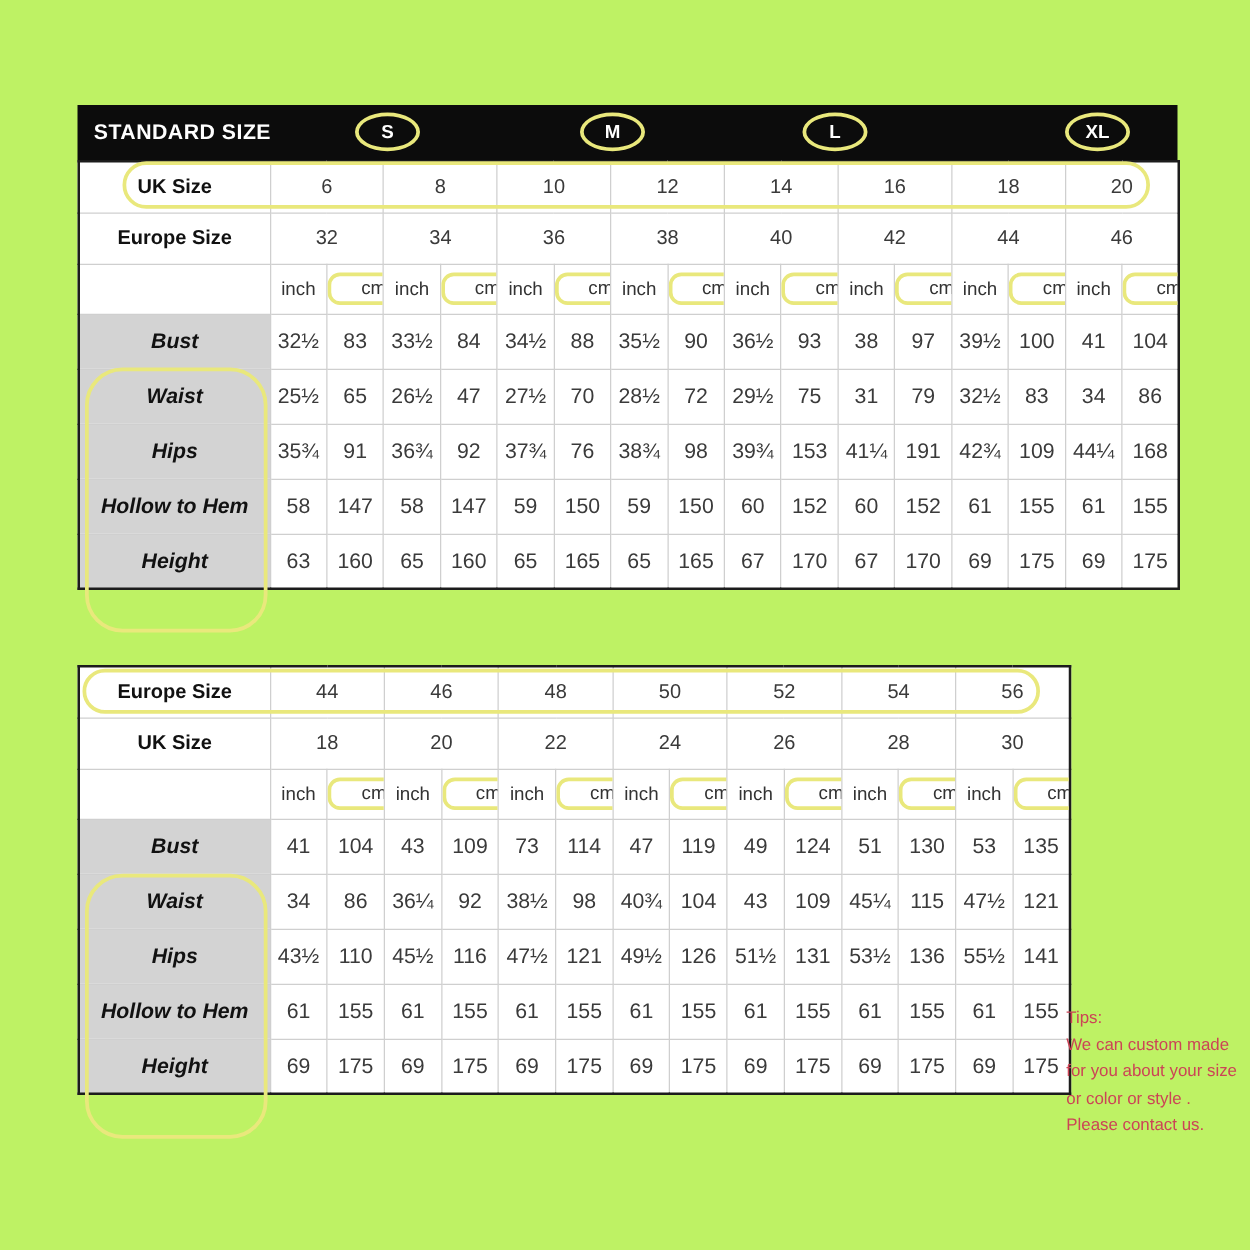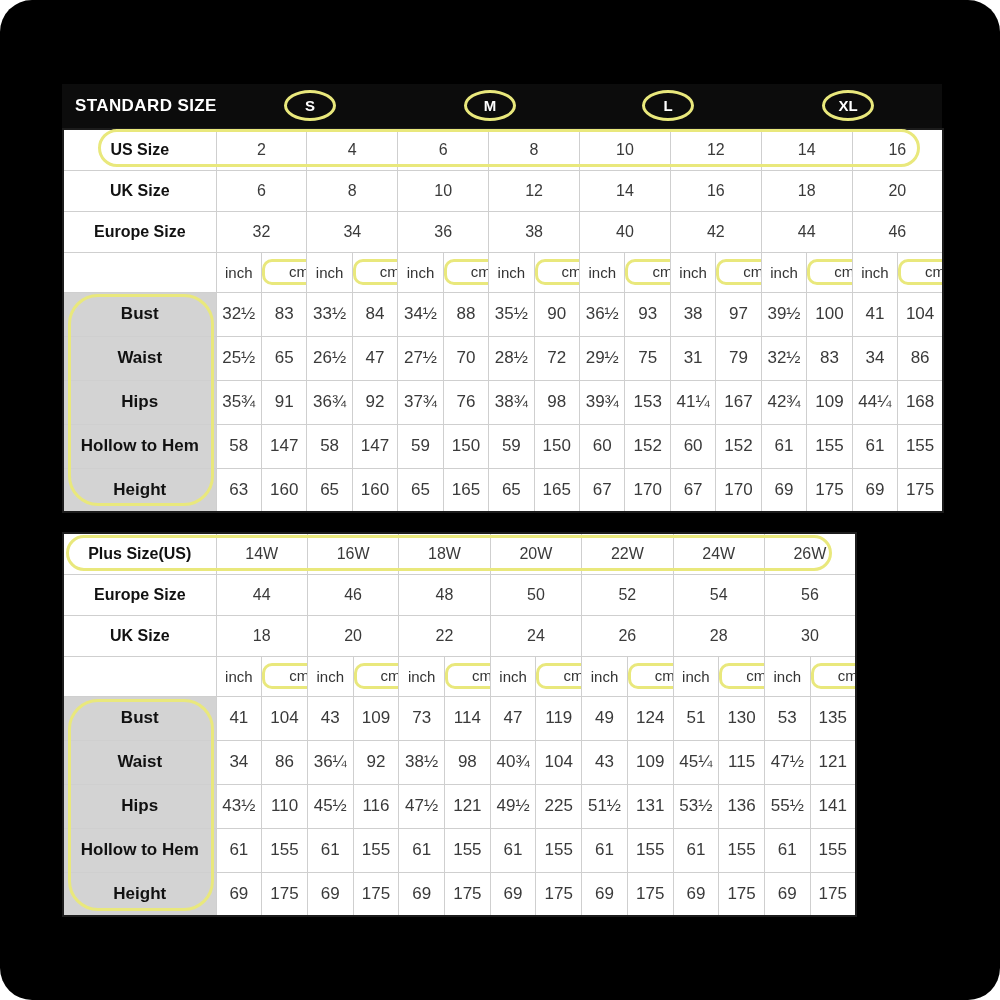--- a/index.html
+++ b/index.html
@@ -3,42 +3,42 @@
 <meta charset="utf-8">
 <style>
   :root{
     --hl:#e9e87c;
     --gray:#d3d3d3;
     --red:#cc4456;
     --black:#0c0c0c;
   }
   *{box-sizing:border-box;margin:0;padding:0;}
   body{background:#fff;font-family:"Liberation Sans",sans-serif;}
-  .page{position:relative;width:1000px;height:1000px;background:#000000;overflow:hidden;border-radius:32px;}
+  .page{position:relative;width:1000px;height:1000px;background:#bef264;overflow:hidden;}
 
   .tbl-wrap{position:absolute;}
   #standard-wrap{left:62px;top:84px;width:880px;}
   #plus-wrap{left:62px;top:532px;width:793px;}
 
   .black-header{position:relative;height:44px;background:var(--black);}
   .header-title{position:absolute;left:13px;top:0;line-height:44px;color:#fff;
     font-weight:bold;font-size:17px;letter-spacing:.4px;}
   .size-oval{position:absolute;top:6px;width:52px;height:31px;border:3px solid var(--hl);
     border-radius:50%;color:#fff;font-weight:bold;font-size:15px;text-align:center;
     line-height:26px;}
 
   table{border-collapse:collapse;table-layout:fixed;width:100%;
     border:2px solid #1c1c1c;background:#fff;}
   td,th{border:1px solid #cfcfcf;text-align:center;vertical-align:middle;
     font-weight:normal;color:#3a3a3a;overflow:hidden;}
   th.row-label{font-weight:bold;color:#111;font-size:15px;}
   .size-row td,.size-row th{height:41px;font-size:16px;}
   .unit-row td,.unit-row th{height:40px;font-size:15px;color:#333;}
   .measure-row td,.measure-row th{height:44px;font-size:17px;}
-  .measure-row th.row-label{background:var(--gray);}
+  .measure-row th.row-label{background:var(--gray);font-style:italic;}
   .cm-box{display:inline-block;border:3px solid var(--hl);border-radius:10px;
     padding:1px 24px;line-height:1.25;}
 
   .overlay{position:absolute;border:3px solid var(--hl);pointer-events:none;
     background:transparent;}
   #std-us-oval{left:36px;top:45px;width:822px;height:38px;border-radius:19px;}
   #std-label-outline{left:6px;top:210px;width:146px;height:212px;border-radius:30px;}
   #plus-size-oval{left:4px;top:3px;width:766px;height:36px;border-radius:18px;}
   #plus-label-outline{left:6px;top:167px;width:146px;height:212px;border-radius:30px;}
 
@@ -50,21 +50,21 @@
 <body>
 
 <div class="page">
 
   <section class="tbl-wrap" id="standard-wrap">
     <div class="black-header">
       <span class="header-title">STANDARD SIZE</span>
       <span class="size-oval" style="left:222px">S</span>
       <span class="size-oval" style="left:402px">M</span>
       <span class="size-oval" style="left:580px">L</span>
-      <span class="size-oval" style="left:760px">XL</span>
+      <span class="size-oval" style="left:790px">XL</span>
     </div>
     <table id="standard-table">
         <colgroup>
           <col style="width: 153px;">
           <col style="width: 45.44px;">
           <col style="width: 45.44px;">
           <col style="width: 45.44px;">
           <col style="width: 45.44px;">
           <col style="width: 45.44px;">
           <col style="width: 45.44px;">
@@ -73,31 +73,20 @@
           <col style="width: 45.44px;">
           <col style="width: 45.44px;">
           <col style="width: 45.44px;">
           <col style="width: 45.44px;">
           <col style="width: 45.44px;">
           <col style="width: 45.44px;">
           <col style="width: 45.44px;">
           <col style="width: 45.44px;">
         </colgroup>
         <tbody>
-          <tr class="size-row">
-            <th class="row-label">US Size</th>
-            <td class="size-val" colspan="2">2</td>
-            <td class="size-val" colspan="2">4</td>
-            <td class="size-val" colspan="2">6</td>
-            <td class="size-val" colspan="2">8</td>
-            <td class="size-val" colspan="2">10</td>
-            <td class="size-val" colspan="2">12</td>
-            <td class="size-val" colspan="2">14</td>
-            <td class="size-val" colspan="2">16</td>
-          </tr>
           <tr class="size-row">
             <th class="row-label">UK Size</th>
             <td class="size-val" colspan="2">6</td>
             <td class="size-val" colspan="2">8</td>
             <td class="size-val" colspan="2">10</td>
             <td class="size-val" colspan="2">12</td>
             <td class="size-val" colspan="2">14</td>
             <td class="size-val" colspan="2">16</td>
             <td class="size-val" colspan="2">18</td>
             <td class="size-val" colspan="2">20</td>
@@ -176,21 +165,21 @@
             <td class="mval">91</td>
             <td class="mval">36¾</td>
             <td class="mval">92</td>
             <td class="mval">37¾</td>
             <td class="mval">76</td>
             <td class="mval">38¾</td>
             <td class="mval">98</td>
             <td class="mval">39¾</td>
             <td class="mval">153</td>
             <td class="mval">41¼</td>
-            <td class="mval">167</td>
+            <td class="mval">191</td>
             <td class="mval">42¾</td>
             <td class="mval">109</td>
             <td class="mval">44¼</td>
             <td class="mval">168</td>
           </tr>
           <tr class="measure-row">
             <th class="row-label">Hollow to Hem</th>
             <td class="mval">58</td>
             <td class="mval">147</td>
             <td class="mval">58</td>
@@ -246,30 +235,20 @@
           <col style="width: 45.71px;">
           <col style="width: 45.71px;">
           <col style="width: 45.71px;">
           <col style="width: 45.71px;">
           <col style="width: 45.71px;">
           <col style="width: 45.71px;">
           <col style="width: 45.71px;">
           <col style="width: 45.71px;">
         </colgroup>
         <tbody>
-          <tr class="size-row">
-            <th class="row-label">Plus Size(US)</th>
-            <td class="size-val" colspan="2">14W</td>
-            <td class="size-val" colspan="2">16W</td>
-            <td class="size-val" colspan="2">18W</td>
-            <td class="size-val" colspan="2">20W</td>
-            <td class="size-val" colspan="2">22W</td>
-            <td class="size-val" colspan="2">24W</td>
-            <td class="size-val" colspan="2">26W</td>
-          </tr>
           <tr class="size-row">
             <th class="row-label">Europe Size</th>
             <td class="size-val" colspan="2">44</td>
             <td class="size-val" colspan="2">46</td>
             <td class="size-val" colspan="2">48</td>
             <td class="size-val" colspan="2">50</td>
             <td class="size-val" colspan="2">52</td>
             <td class="size-val" colspan="2">54</td>
             <td class="size-val" colspan="2">56</td>
           </tr>
@@ -336,21 +315,21 @@
           </tr>
           <tr class="measure-row">
             <th class="row-label">Hips</th>
             <td class="mval">43½</td>
             <td class="mval">110</td>
             <td class="mval">45½</td>
             <td class="mval">116</td>
             <td class="mval">47½</td>
             <td class="mval">121</td>
             <td class="mval">49½</td>
-            <td class="mval">225</td>
+            <td class="mval">126</td>
             <td class="mval">51½</td>
             <td class="mval">131</td>
             <td class="mval">53½</td>
             <td class="mval">136</td>
             <td class="mval">55½</td>
             <td class="mval">141</td>
           </tr>
           <tr class="measure-row">
             <th class="row-label">Hollow to Hem</th>
             <td class="mval">61</td>
@@ -384,14 +363,21 @@
             <td class="mval">175</td>
             <td class="mval">69</td>
             <td class="mval">175</td>
           </tr>
         </tbody>
       </table>
     <div class="overlay" id="plus-size-oval"></div>
     <div class="overlay" id="plus-label-outline"></div>
   </section>
 
+  <div class="tips">
+    <div class="t-line">Tips:</div>
+    <div class="t-line">We can custom made</div>
+    <div class="t-line">for you about your size</div>
+    <div class="t-line">or color or style .</div>
+    <div class="t-line">Please contact us.</div>
+  </div>
 
 </div>
 
 </body></html>

